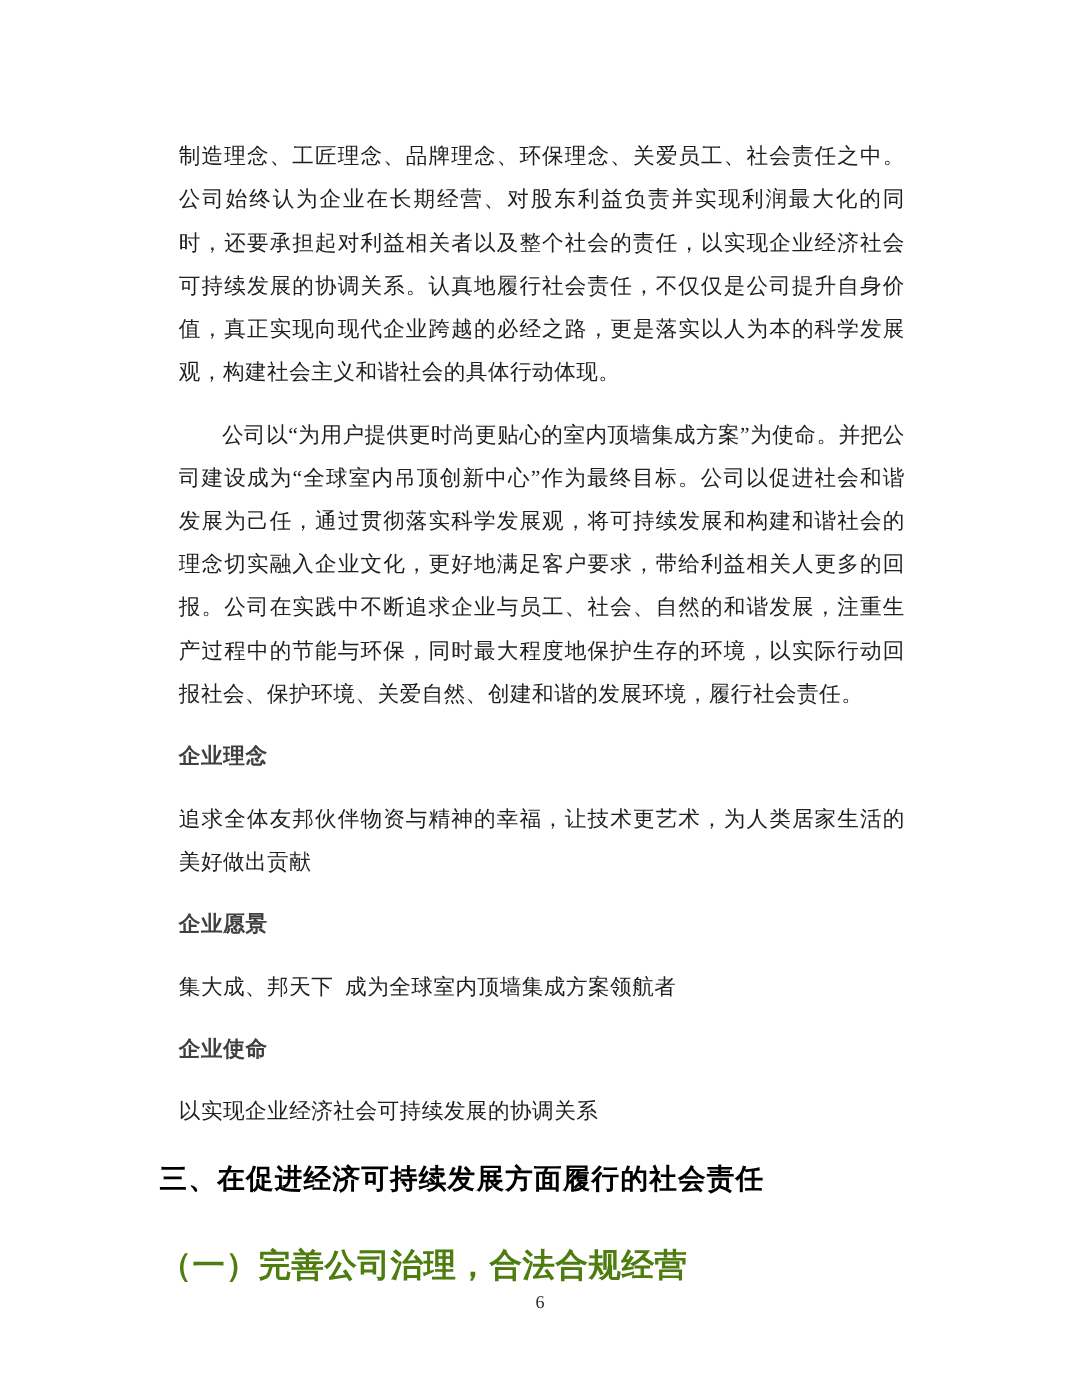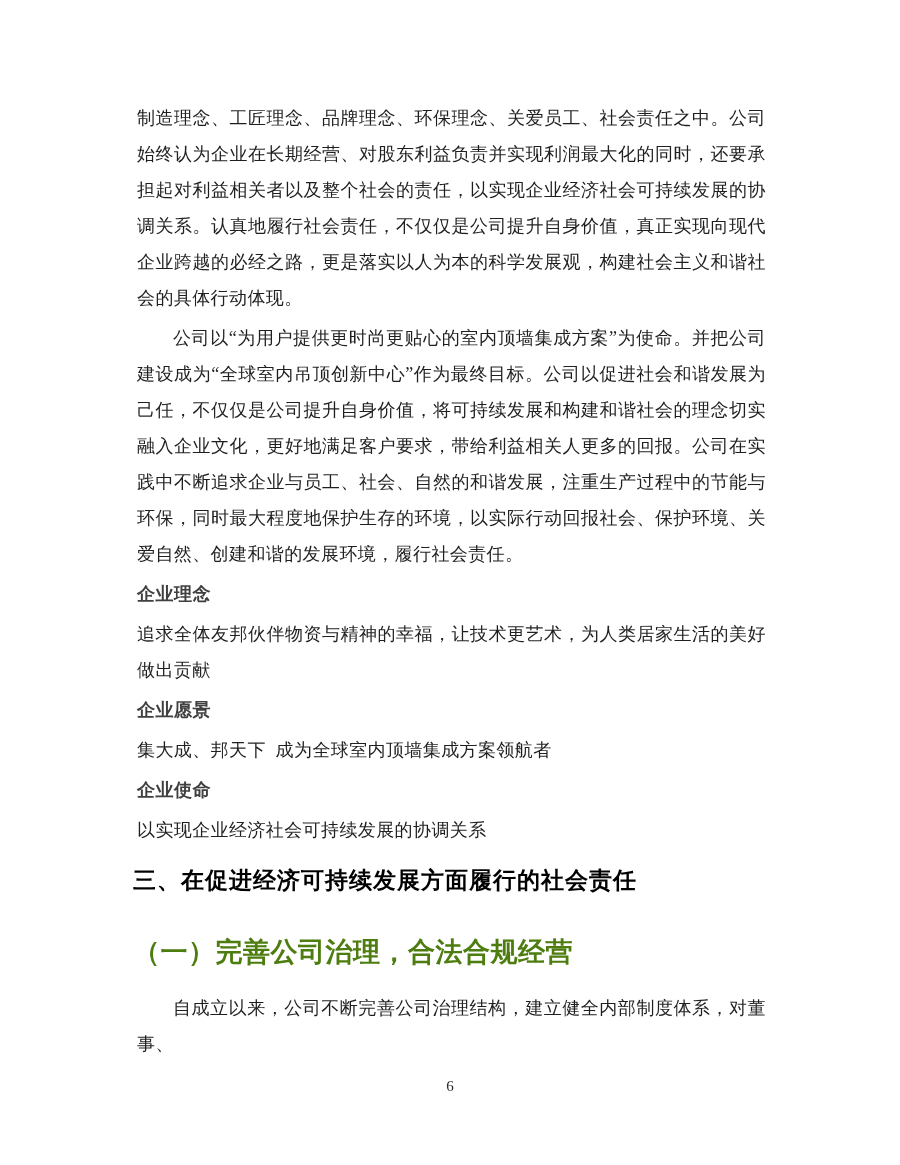--- a/index.html
+++ b/index.html
@@ -16,21 +16,21 @@
     font-family: "Liberation Serif", "DejaVu Serif", serif;
     color: #1f1f1f;
   }
   .content {
     position: absolute;
     top: 96px;
     left: 133px;
     width: 637px;
   }
   p {
-    margin: 4px;
+    margin: 16px;
   }
   .body-text {
     font-size: 18px;
     line-height: 36px;
     text-align: justify;
     text-justify: inter-ideograph;
     letter-spacing: 0.4px;
   }
   .indent {
     text-indent: 2em;
@@ -80,21 +80,21 @@
   }
 </style>
 </head>
 <body>
 
 <div class="page">
   <div class="content">
 
     <p class="body-text">制造理念、工匠理念、品牌理念、环保理念、关爱员工、社会责任之中。公司始终认为企业在长期经营、对股东利益负责并实现利润最大化的同时，还要承担起对利益相关者以及整个社会的责任，以实现企业经济社会可持续发展的协调关系。认真地履行社会责任，不仅仅是公司提升自身价值，真正实现向现代企业跨越的必经之路，更是落实以人为本的科学发展观，构建社会主义和谐社会的具体行动体现。</p>
 
-    <p class="body-text indent">公司以“为用户提供更时尚更贴心的室内顶墙集成方案”为使命。并把公司建设成为“全球室内吊顶创新中心”作为最终目标。公司以促进社会和谐发展为己任，不仅仅是公司提升自身价值，将可持续发展和构建和谐社会的理念切实融入企业文化，更好地满足客户要求，带给利益相关人更多的回报。公司在实践中不断追求企业与员工、社会、自然的和谐发展，注重生产过程中的节能与环保，同时最大程度地保护生存的环境，以实际行动回报社会、保护环境、关爱自然、创建和谐的发展环境，履行社会责任。</p>
+    <p class="body-text indent">公司以“为用户提供更时尚更贴心的室内顶墙集成方案”为使命。并把公司建设成为“全球室内吊顶创新中心”作为最终目标。公司以促进社会和谐发展为己任，通过贯彻落实科学发展观，将可持续发展和构建和谐社会的理念切实融入企业文化，更好地满足客户要求，带给利益相关人更多的回报。公司在实践中不断追求企业与员工、社会、自然的和谐发展，注重生产过程中的节能与环保，同时最大程度地保护生存的环境，以实际行动回报社会、保护环境、关爱自然、创建和谐的发展环境，履行社会责任。</p>
 
     <div>
       <p class="section-label">企业理念</p>
       <p class="body-text pre">追求全体友邦伙伴物资与精神的幸福，让技术更艺术，为人类居家生活的美好做出贡献</p>
     </div>
 
     <div>
       <p class="section-label">企业愿景</p>
       <p class="body-text pre">集大成、邦天下  成为全球室内顶墙集成方案领航者</p>
     </div>
@@ -102,18 +102,17 @@
     <div>
       <p class="section-label">企业使命</p>
       <p class="body-text pre">以实现企业经济社会可持续发展的协调关系</p>
     </div>
 
 
     <p class="h1">三、在促进经济可持续发展方面履行的社会责任</p>
 
     <p class="h2">（一）完善公司治理，合法合规经营</p>
 
-    <p class="body-text indent para3">自成立以来，公司不断完善公司治理结构，建立健全内部制度体系，对董事、</p>
 
   </div>
 
   <div class="page-number">6</div>
 </div>
 
 </body></html>

